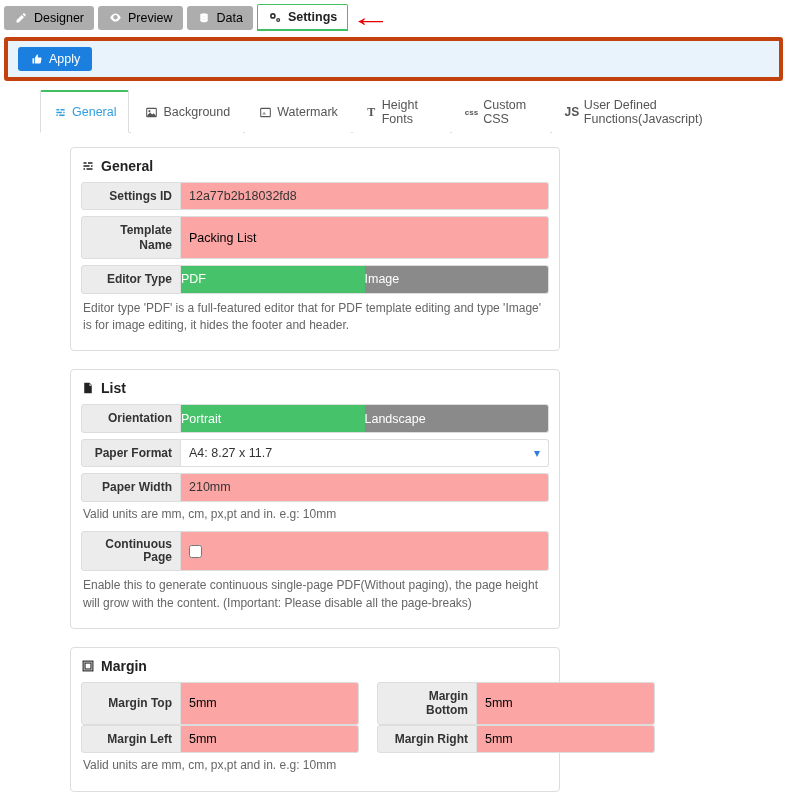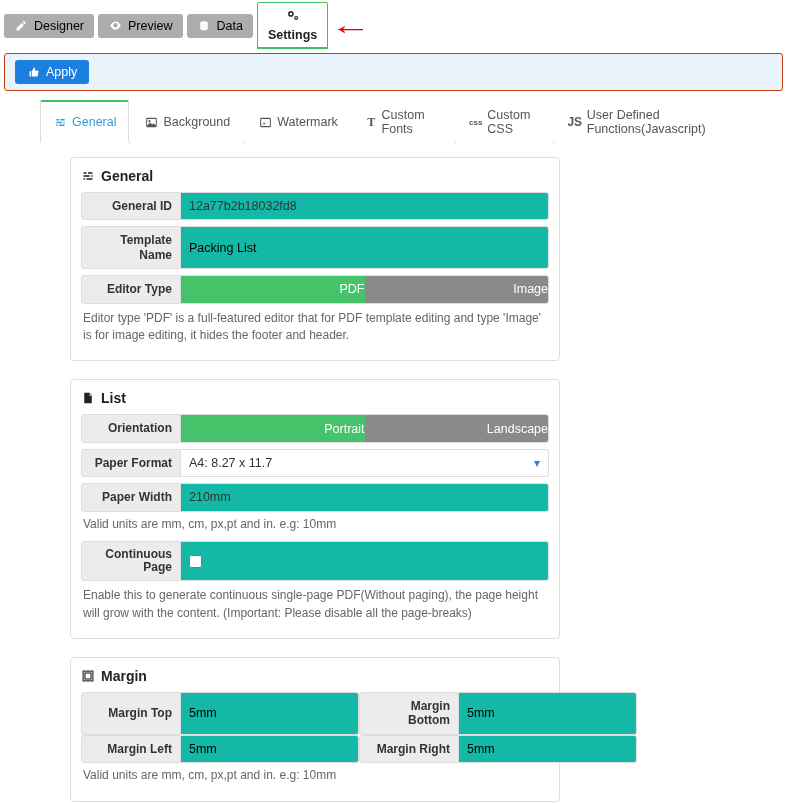--- a/index.html
+++ b/index.html
@@ -1,39 +1,39 @@
 <!DOCTYPE html>
 <html><head>
 <meta charset="utf-8">
 <style>
 * { box-sizing: border-box; margin: 0; padding: 0; }
 body { font-family: -apple-system, BlinkMacSystemFont, "Segoe UI", Arial, sans-serif; font-size: 13px; color: #333; background: #fff; width: 787px; }
 .top-tabs { display: flex; align-items: center; gap: 4px; padding: 2px 4px; background: #fff; }
 .top-tab { display: inline-flex; align-items: center; gap: 6px; background: #adadad; color: #000000; border-radius: 3px; padding: 5px 10px; font-size: 12.5px; cursor: pointer; border: none; }
-.top-tab.active { background: #fff; color: #222; font-weight: 700; border: 1px solid #40c060; border-bottom: 2px solid #40c060; border-radius: 2px 2px 0 0; flex-direction: column; }
+.top-tab.active { background: #fff; color: #222; font-weight: 700; border: 1px solid #40c060; border-bottom: 2px solid #40c060; border-radius: 2px 2px 0 0; }
 .arrow { color: #e30000; font-size: 26px; font-weight: 900; margin-left: 6px; transform: scaleX(1.6); }
-.apply-bar { background: #e9f3fb; border: 1px solid #c2410c; padding: 6px 10px; margin: 2px 4px 8px 4px; border-radius: 3px; }
+.apply-bar { background: #e9f3fb; border: 4px solid #c2410c; padding: 6px 10px; margin: 2px 4px 8px 4px; border-radius: 3px; }
 .apply-btn { background: #1b7fe0; color: #fff; border: none; border-radius: 3px; padding: 5px 12px; font-size: 12.5px; display: inline-flex; align-items: center; gap: 5px; cursor: pointer; }
 .sub-tabs { display: flex; gap: 2px; border-bottom: 1px solid #ddd; margin: 0 40px; }
 .sub-tab { display: inline-flex; align-items: center; gap: 5px; padding: 7px 12px; font-size: 12.5px; color: #555; border: 1px solid transparent; border-bottom: none; cursor: pointer; position: relative; top: 1px; background: #fff; }
 .sub-tab.active { color: #2f9fe0; border: 1px solid #ddd; border-top: 2px solid #40c060; border-bottom: 1px solid #fff; border-radius: 2px 2px 0 0; }
 .content { padding: 14px 40px 20px 70px; max-width: 600px; }
 .card { border: 1px solid #ddd; border-radius: 4px; padding: 10px 10px 12px 10px; margin-bottom: 18px; }
 .card-title { font-weight: 700; font-size: 14px; display: flex; align-items: center; gap: 6px; margin-bottom: 8px; color: #222; }
 .row { display: flex; align-items: stretch; margin-bottom: 6px; }
 .row .label { background: #ececec; border: 1px solid #ddd; border-radius: 3px 0 0 3px; width: 100px; display: flex; align-items: center; justify-content: flex-end; padding: 6px 8px; font-weight: 600; font-size: 12px; color: #333; text-align: right; line-height: 1.2; }
-.row .value { flex: 1; border: 1px solid #ddd; border-left: none; border-radius: 0 3px 3px 0; padding: 6px 8px; font-size: 12.5px; display: flex; align-items: center; background: #14b8a6; }
+.row .value { flex: 1; border: 1px solid #ddd; border-left: none; border-radius: 0 3px 3px 0; padding: 6px 8px; font-size: 12.5px; display: flex; align-items: center; background: #fca5a5; }
 .row input.value { outline: none; }
 .help { font-size: 12px; color: #666; margin: 4px 0 4px 2px; line-height: 1.45; }
 .seg { display: flex; flex: 1; border-radius: 0 3px 3px 0; overflow: hidden; border: 1px solid #ddd; border-left: none; }
-.seg-btn { flex: 1; text-align: right; padding: 6px 0; font-size: 12.5px; border: none; cursor: pointer; color: #fff; background: #8a8a8a; }
+.seg-btn { flex: 1; text-align: left; padding: 6px 0; font-size: 12.5px; border: none; cursor: pointer; color: #fff; background: #8a8a8a; }
 .seg-btn.active { background: #46c36a; }
 .select { flex: 1; border: 1px solid #ddd; border-left: none; border-radius: 0 3px 3px 0; padding: 6px 8px; font-size: 12.5px; background: #fff; display: flex; align-items: center; justify-content: space-between; cursor: pointer; }
 .chev { color: #2f7fe0; font-size: 12px; }
-.two-col { display: flex; gap: 0; }
+.two-col { display: flex; gap: 18px; }
 .two-col .row { flex: 1; margin-bottom: 0; }
 .ic { width: 14px; height: 14px; display: inline-flex; align-items: center; justify-content: center; }
 svg { display: block; }
 </style>
 </head>
 <body>
 
 <div class="top-tabs">
   <button class="top-tab">
     <span class="ic">
@@ -108,21 +108,21 @@
           <rect x="1" y="2" width="14" height="12" rx="1" fill="none" stroke="#555" stroke-width="1.5"></rect>
           <path d="M3 11l3-4 3 4H3z" opacity=".6"></path>
         </svg>
       </span>
     <span>Watermark</span>
   </div>
   <div class="sub-tab">
     <span class="ic">
         <b style="font-family:serif;font-size:12px">T</b>
       </span>
-    <span>Custom Fonts</span>
+    <span>Height Fonts</span>
   </div>
   <div class="sub-tab">
     <span class="ic">
         <span style="font-size:8px;font-weight:700">css</span>
       </span>
     <span>Custom CSS</span>
   </div>
   <div class="sub-tab">
     <span class="ic">
         <span style="font-size:12px;font-weight:700">JS</span>
@@ -136,21 +136,21 @@
   <div class="card">
     <div class="card-title">
       <span class="ic">
           <svg viewBox="0 0 16 16" width="12" height="12" fill="#222">
             <path d="M2 3h4v2H2V3zm6 0h6v2H8V3zM2 7h8v2H2V7zm10 0h2v2h-2V7zM2 11h2v2H2v-2zm4 0h8v2H6v-2z"></path>
           </svg>
         </span>
       <span>General</span>
     </div>
     <div class="row">
-      <div class="label">General ID</div>
+      <div class="label">Settings ID</div>
       <div class="value">12a77b2b18032fd8</div>
     </div>
     <div class="row">
       <div class="label">Template Name</div>
       <input class="value" value="Packing List" style="">
     </div>
     <div class="row">
       <div class="label">Editor Type</div>
       <div class="seg">
         <button class="seg-btn active">PDF</button>

